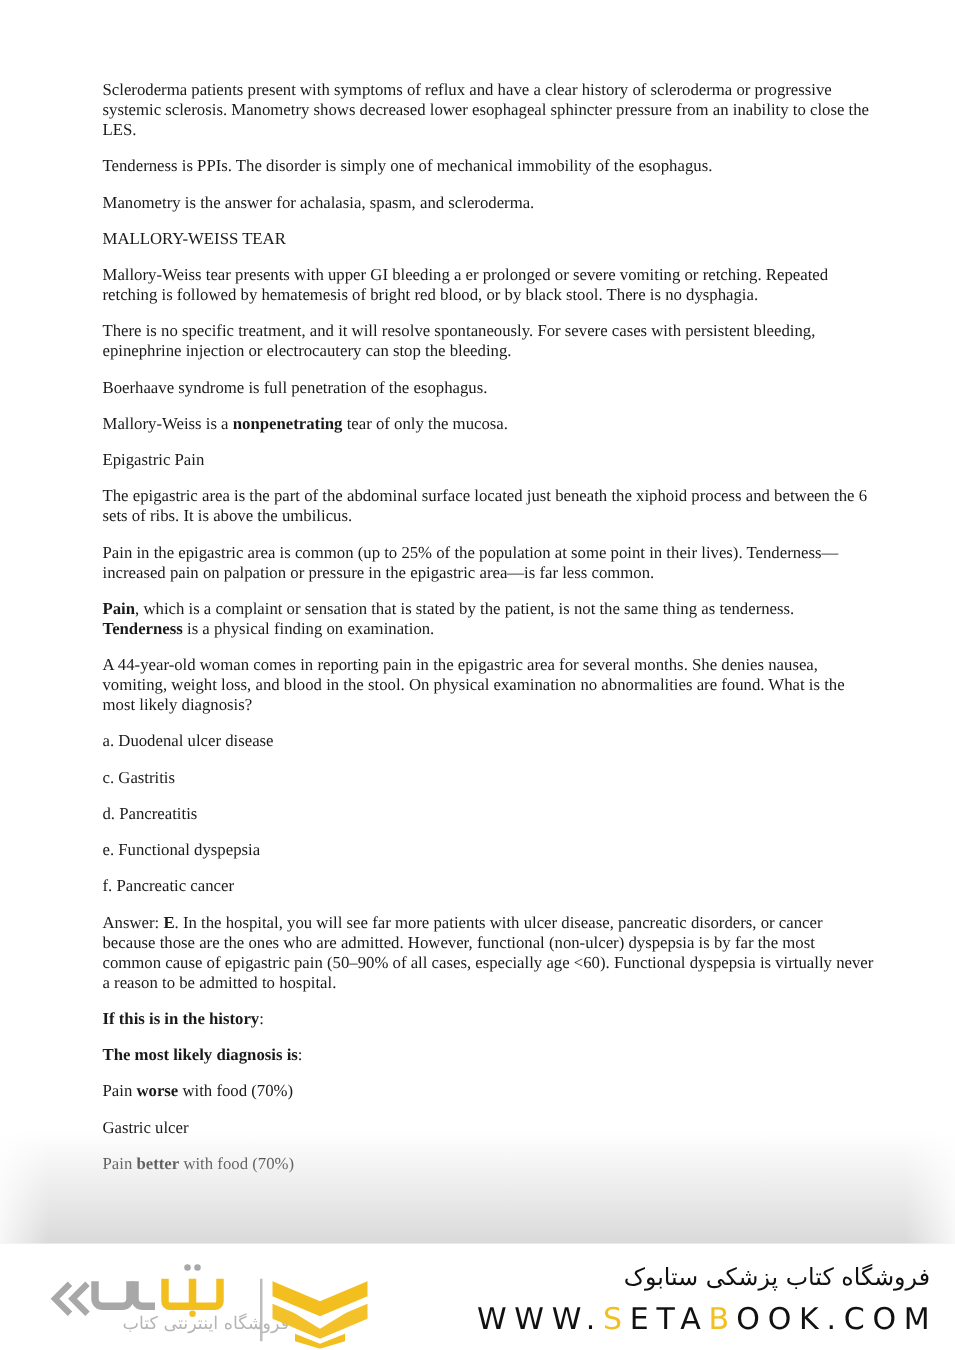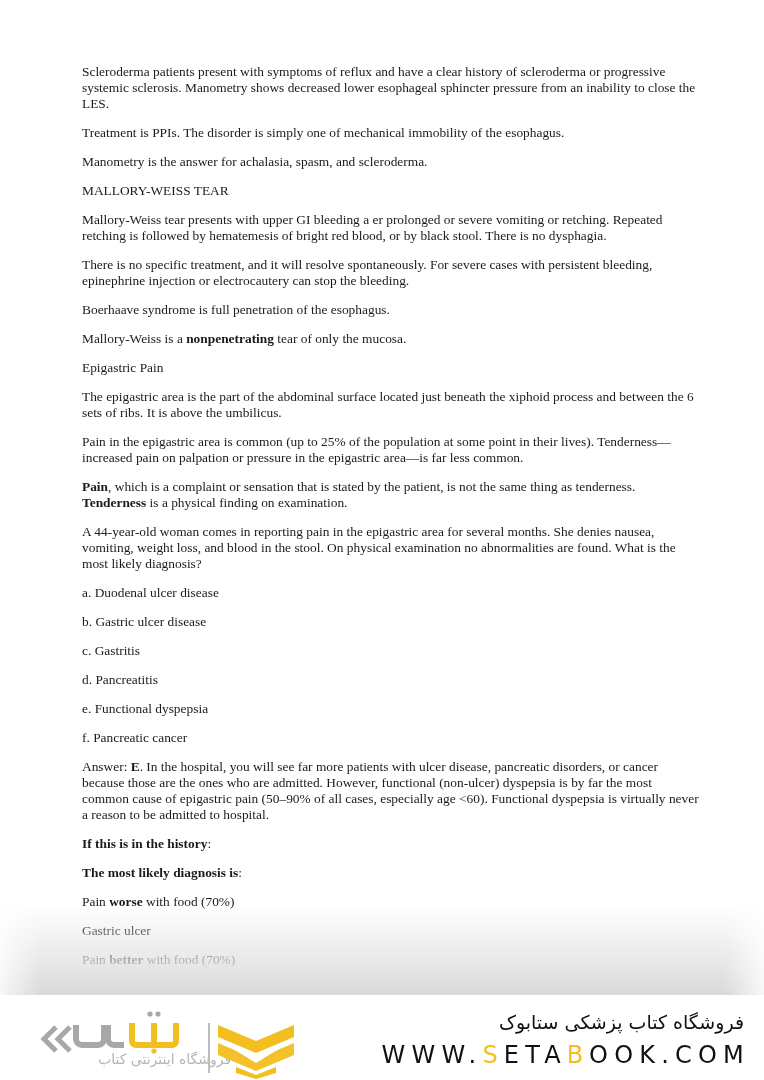--- a/index.html
+++ b/index.html
@@ -129,34 +129,33 @@
       white-space: nowrap;
     }
     .store-url .accent { color: #f2bf1f; }
   </style>
 </head>
 <body>
 
 <div class="page">
   <div class="content">
     <p>Scleroderma patients present with symptoms of reflux and have a clear history of scleroderma or progressive systemic sclerosis. Manometry shows decreased lower esophageal sphincter pressure from an inability to close the LES.</p>
-    <p>Treatment is PPIs. The disorder is simply one of mechanical immobility of the esophagus.</p>
+    <p>Tenderness is PPIs. The disorder is simply one of mechanical immobility of the esophagus.</p>
     <p>Manometry is the answer for achalasia, spasm, and scleroderma.</p>
     <p>MALLORY-WEISS TEAR</p>
     <p>Mallory-Weiss tear presents with upper GI bleeding a er prolonged or severe vomiting or retching. Repeated retching is followed by hematemesis of bright red blood, or by black stool. There is no dysphagia.</p>
     <p>There is no specific treatment, and it will resolve spontaneously. For severe cases with persistent bleeding, epinephrine injection or electrocautery can stop the bleeding.</p>
     <p>Boerhaave syndrome is full penetration of the esophagus.</p>
     <p><span>Mallory-Weiss is a </span><b>nonpenetrating</b><span> tear of only the mucosa.</span></p>
     <p>Epigastric Pain</p>
     <p>The epigastric area is the part of the abdominal surface located just beneath the xiphoid process and between the 6 sets of ribs. It is above the umbilicus.</p>
     <p>Pain in the epigastric area is common (up to 25% of the population at some point in their lives). Tenderness—increased pain on palpation or pressure in the epigastric area—is far less common.</p>
     <p><b>Pain</b><span>, which is a complaint or sensation that is stated by the patient, is not the same thing as tenderness. </span><b>Tenderness</b><span> is a physical finding on examination.</span></p>
     <p>A 44-year-old woman comes in reporting pain in the epigastric area for several months. She denies nausea, vomiting, weight loss, and blood in the stool. On physical examination no abnormalities are found. What is the most likely diagnosis?</p>
     <p>a. Duodenal ulcer disease</p>
-    <p>b. Gastric ulcer disease</p>
     <p>c. Gastritis</p>
     <p>d. Pancreatitis</p>
     <p>e. Functional dyspepsia</p>
     <p>f. Pancreatic cancer</p>
     <p><span>Answer: </span><b>E</b><span>. In the hospital, you will see far more patients with ulcer disease, pancreatic disorders, or cancer because those are the ones who are admitted. However, functional (non-ulcer) dyspepsia is by far the most common cause of epigastric pain (50–90% of all cases, especially age &lt;60). Functional dyspepsia is virtually never a reason to be admitted to hospital.</span></p>
     <p><b>If this is in the history</b><span>:</span></p>
     <p><b>The most likely diagnosis is</b><span>:</span></p>
     <p><span>Pain </span><b>worse</b><span> with food (70%)</span></p>
     <p>Gastric ulcer</p>
     <p><span>Pain </span><b>better</b><span> with food (70%)</span></p>

